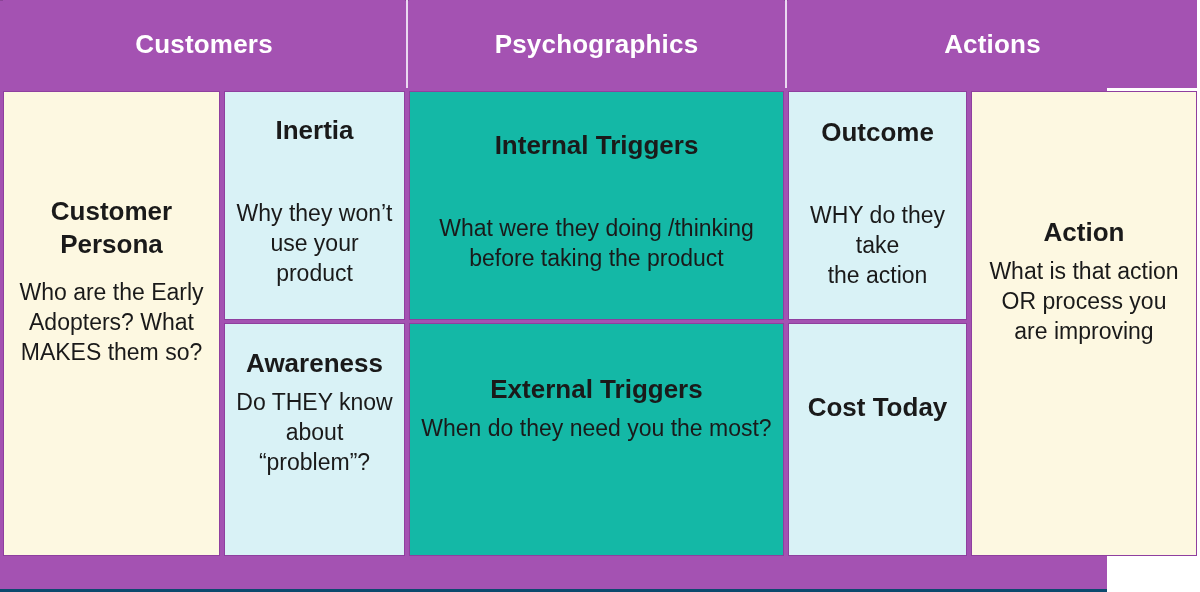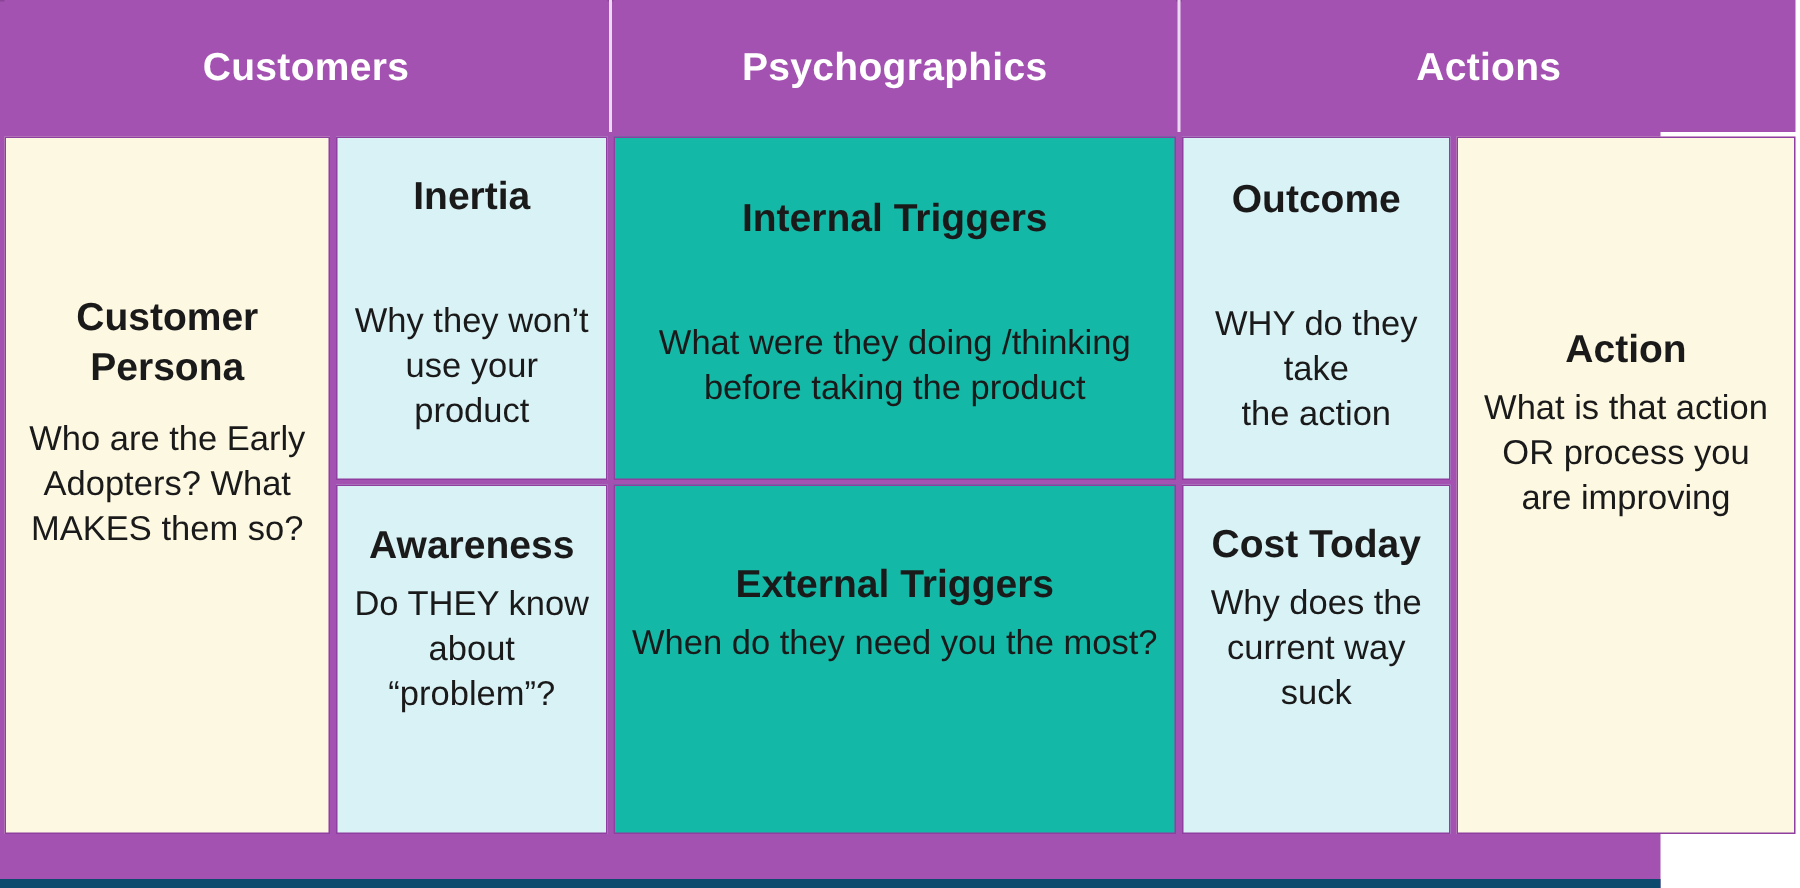--- a/index.html
+++ b/index.html
@@ -7,21 +7,21 @@
   body {
     font-family: "Liberation Sans", "DejaVu Sans", sans-serif;
     width: 1200px;
     color: #1a1a1a;
   }
 
   .board {
     width: 1107px;
     height: 592px;
     background: #a452b2;
-    border-bottom: 6px solid #0c4a6e;
+    border-bottom: 3px solid #0c4a6e;
     box-shadow: inset 0 1px 0 rgba(0,0,0,0.15);
     display: grid;
     grid-template-columns: 217px 181px 375px 179px 226px;
     grid-template-rows: 88px 229px 233px;
     gap: 3px 4px;
     padding: 0 3px 33px 3px;
   }
 
   
   .header-cell {
@@ -138,17 +138,15 @@
 about “problem”?</div>
   </div>
 
   <div class="cell bg-pink gap-sm cell-external-triggers">
     <div class="cell-title">External Triggers</div>
     <div class="cell-body">When do they need you the most?</div>
   </div>
 
   <div class="cell bg-blue gap-sm cell-cost-today">
     <div class="cell-title">Cost Today</div>
-    <div class="cell-body">Why does the
-current way suck</div>
   </div>
 
 </div>
 
 </body></html>

